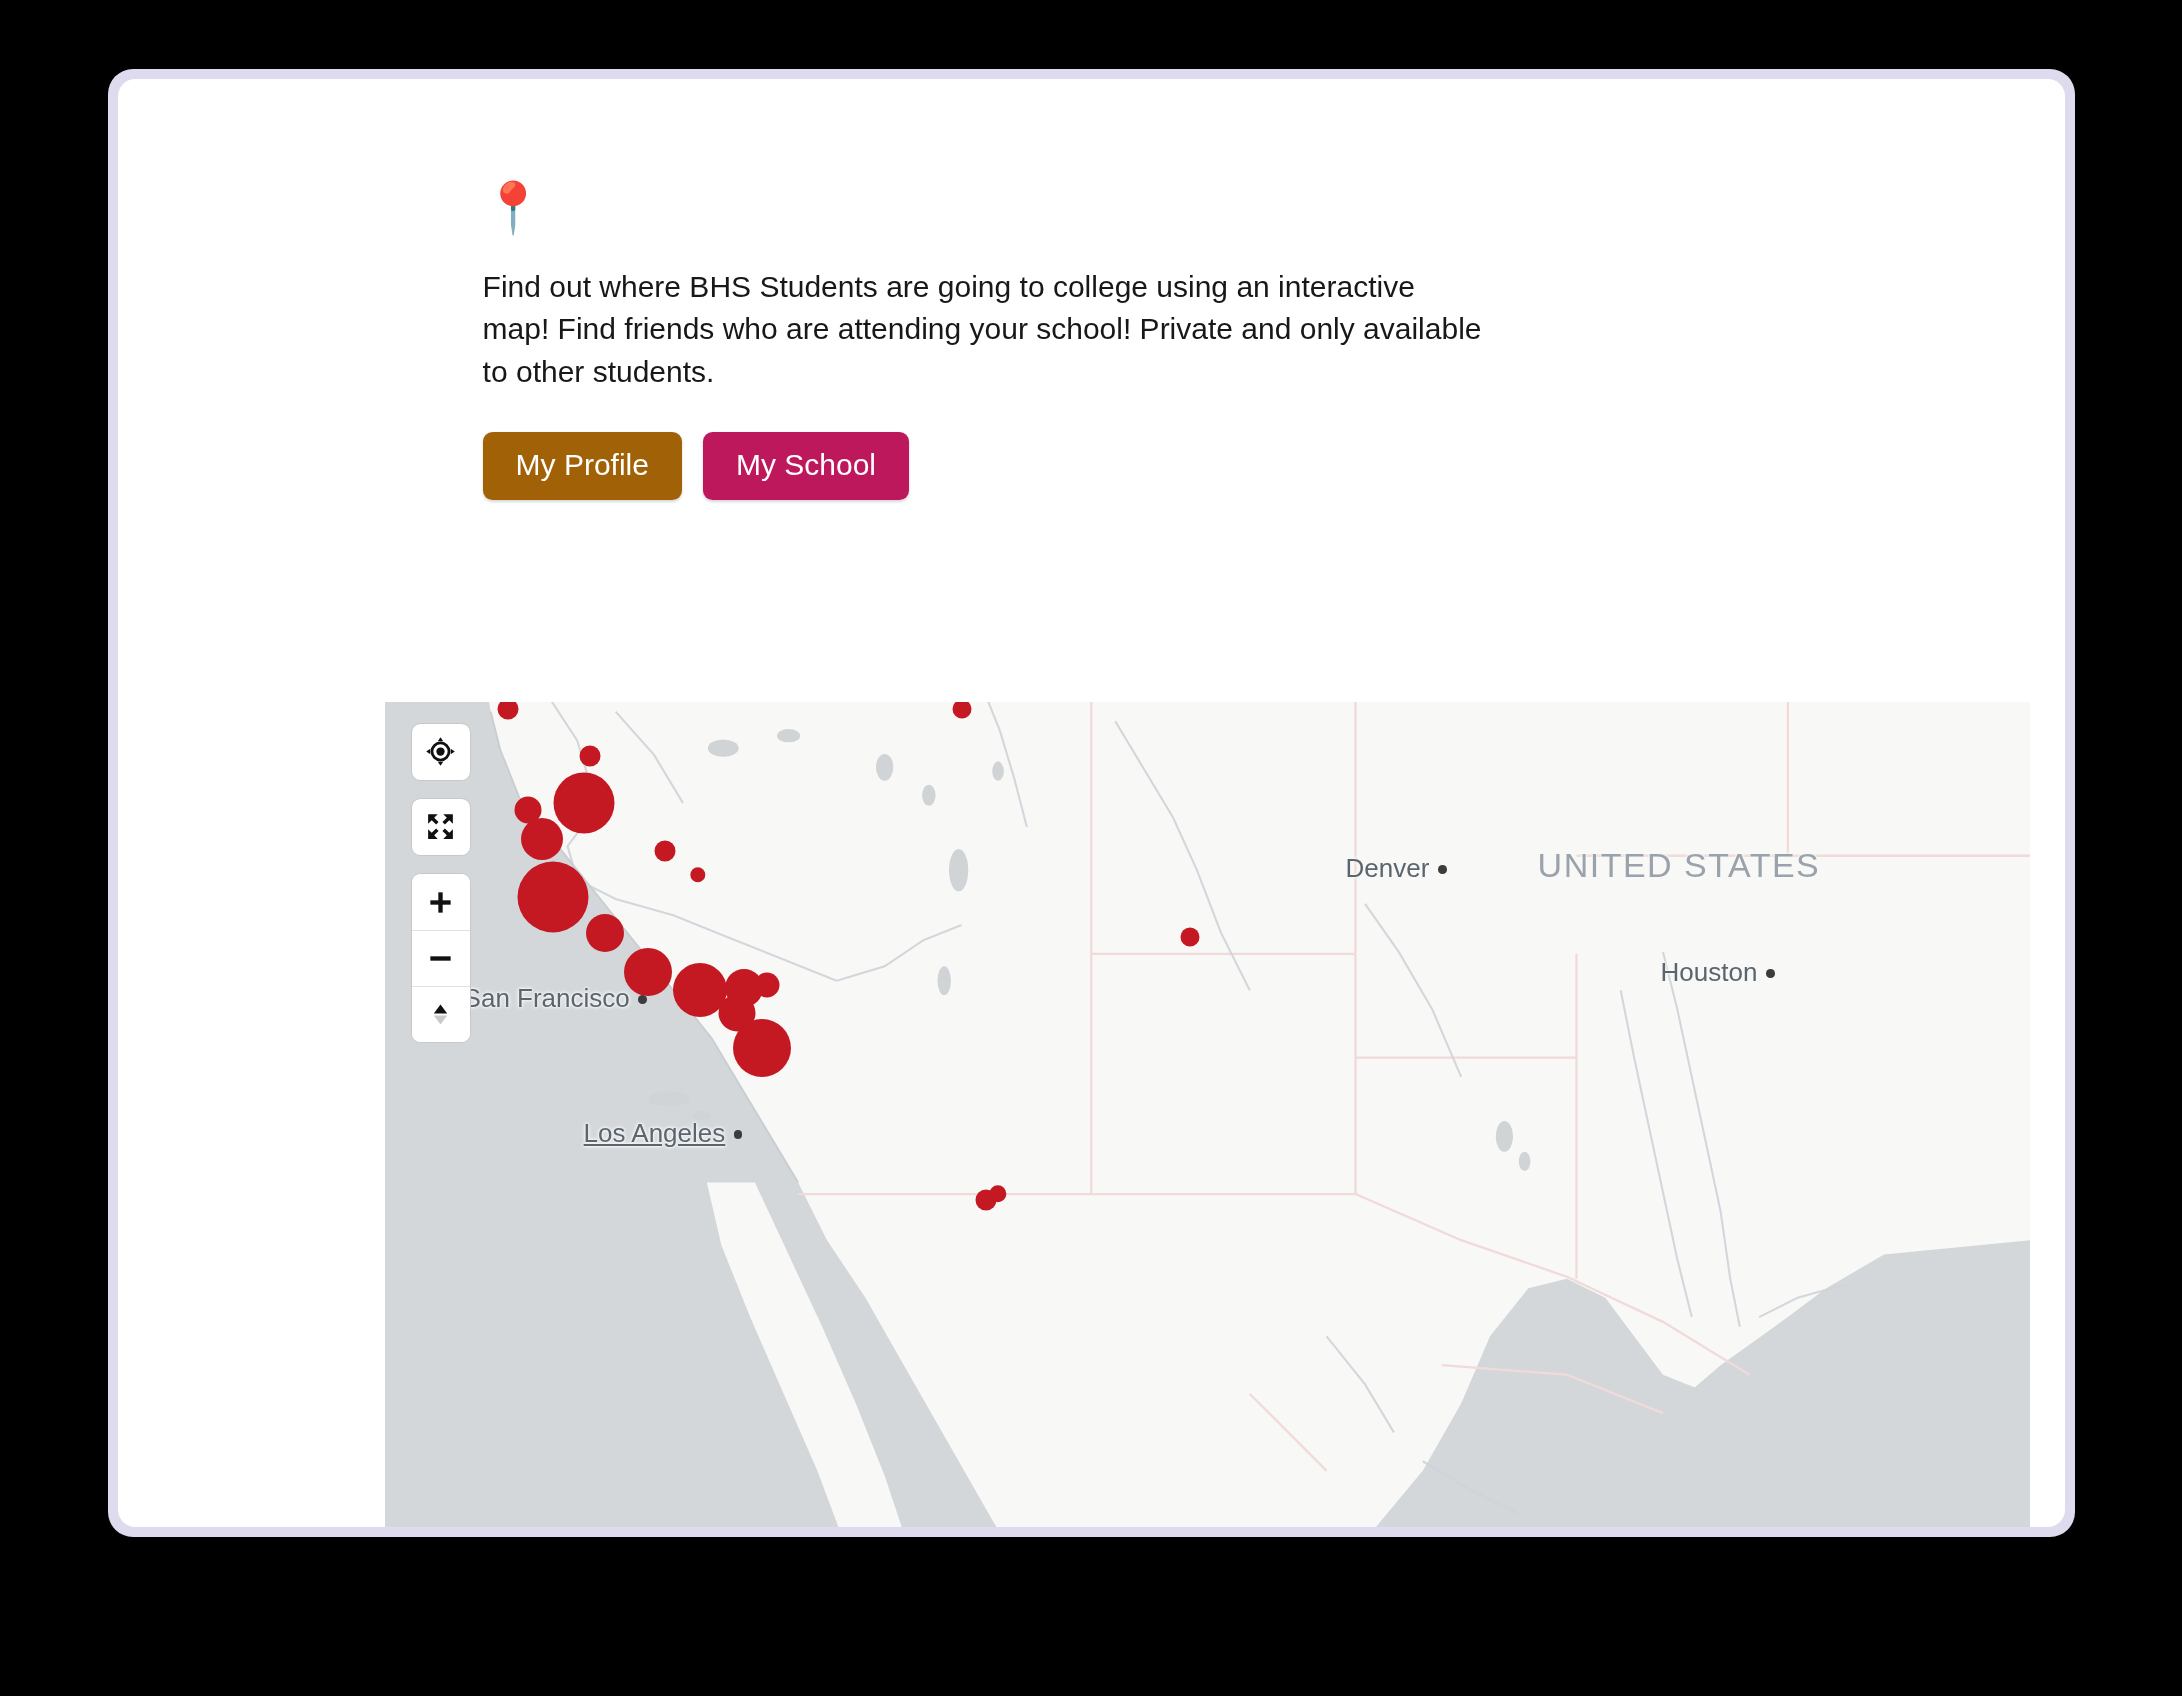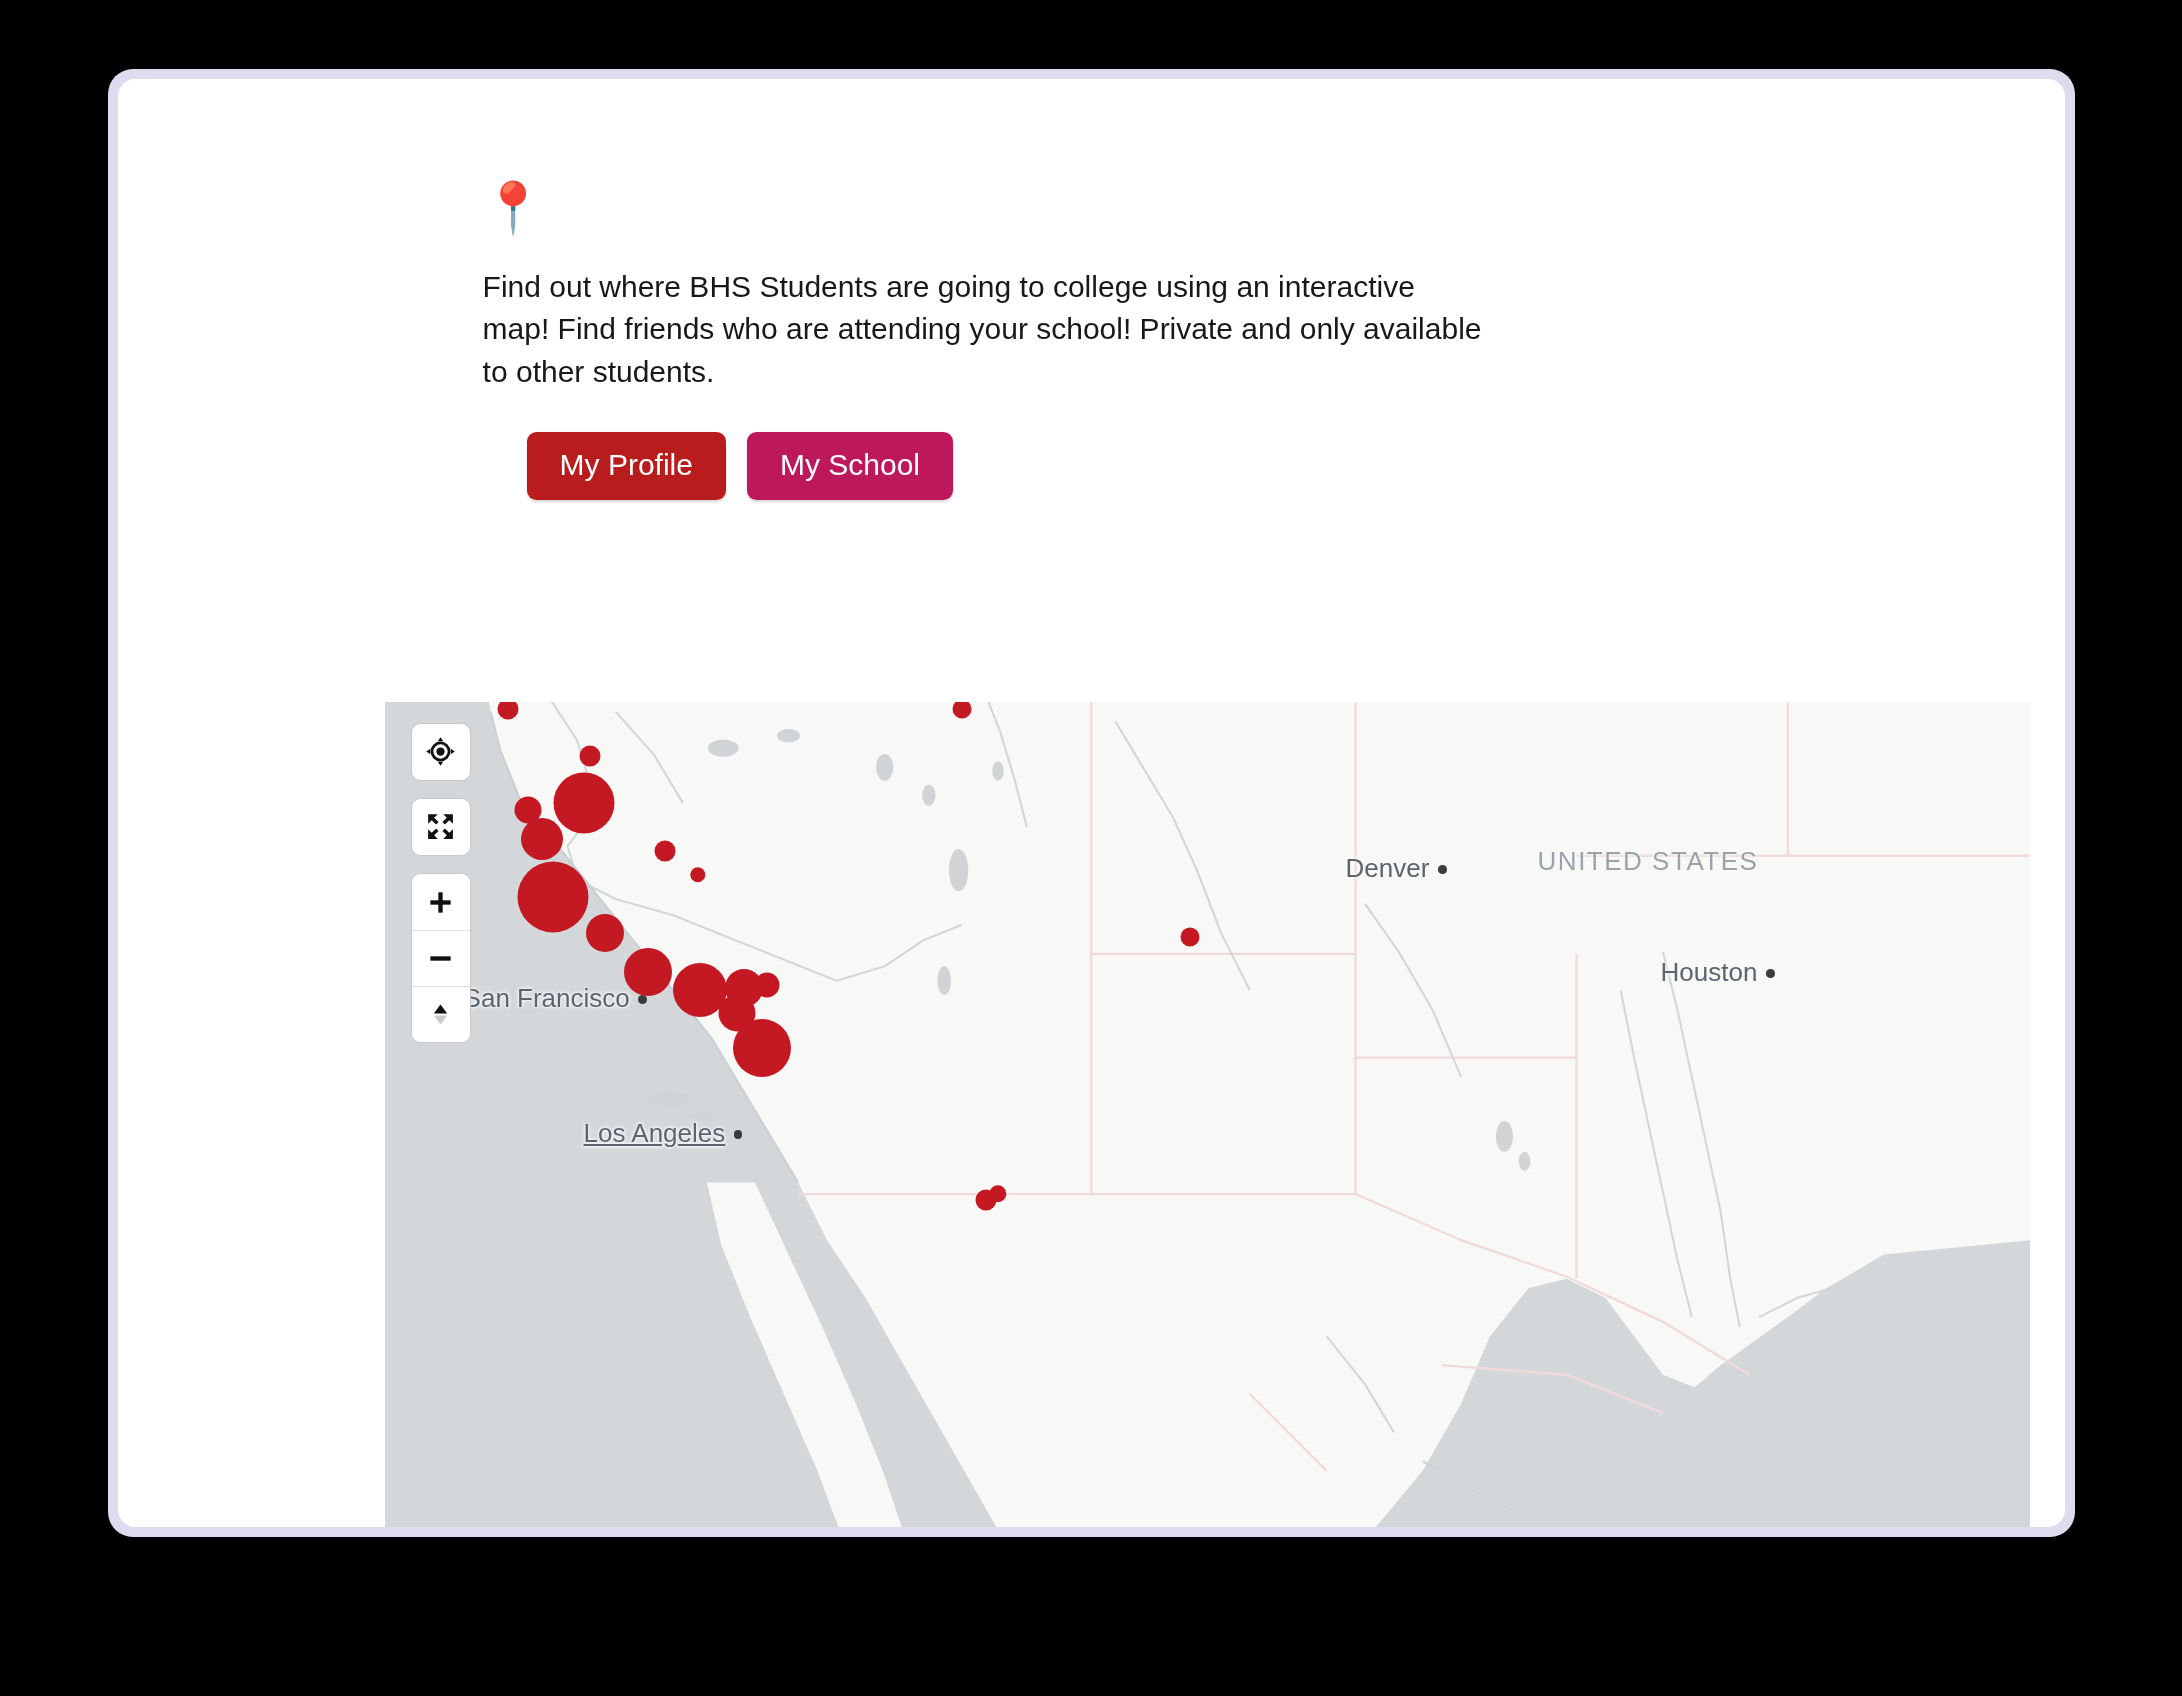--- a/index.html
+++ b/index.html
@@ -62,21 +62,21 @@
     border: none;
     border-radius: 9.6px;
     color: #ffffff;
     font-size: 30px;
     font-family: "Liberation Sans", sans-serif;
     padding: 18px 33px 20px;
     cursor: pointer;
     line-height: 1;
     box-shadow: 0 1.9px 2.9px rgba(0,0,0,0.16);
   }
-  .btn-profile { background: #b91c1c; margin-left: 44px; }
+  .btn-profile { background: #a16207; }
   .btn-school  { background: #be185d; }
 
   
   .map {
     position: absolute;
     left: 267px;
     top: 623px;
     width: 1645px;
     height: 913px;
     background: #d3d7da;      
@@ -91,21 +91,21 @@
     white-space: nowrap;
     pointer-events: none;
     text-shadow: 0 0 2.9px #f8f8f6, 0 0 2.9px #f8f8f6, 0 0 5.8px #f8f8f6;
   }
   .city-label { font-size: 26px; color: #5b6570; font-weight: 400; }
   .city-label .dot {
     display: inline-block; width: 8.6px; height: 8.6px; border-radius: 50%;
     background: #3c3c3c; margin-left: 8.6px; vertical-align: 2.9px;
   }
   .country-label {
-    font-size: 26px; color: #9aa3ac; letter-spacing: 1.5px; font-weight: 400;
+    font-size: 34px; color: #9aa3ac; letter-spacing: 1.5px; font-weight: 400;
   }
 
   
   .marker {
     position: absolute;
     background: #c41823;
     border-radius: 50%;
     transform: translate(-50%, -50%);
     cursor: pointer;
   }

